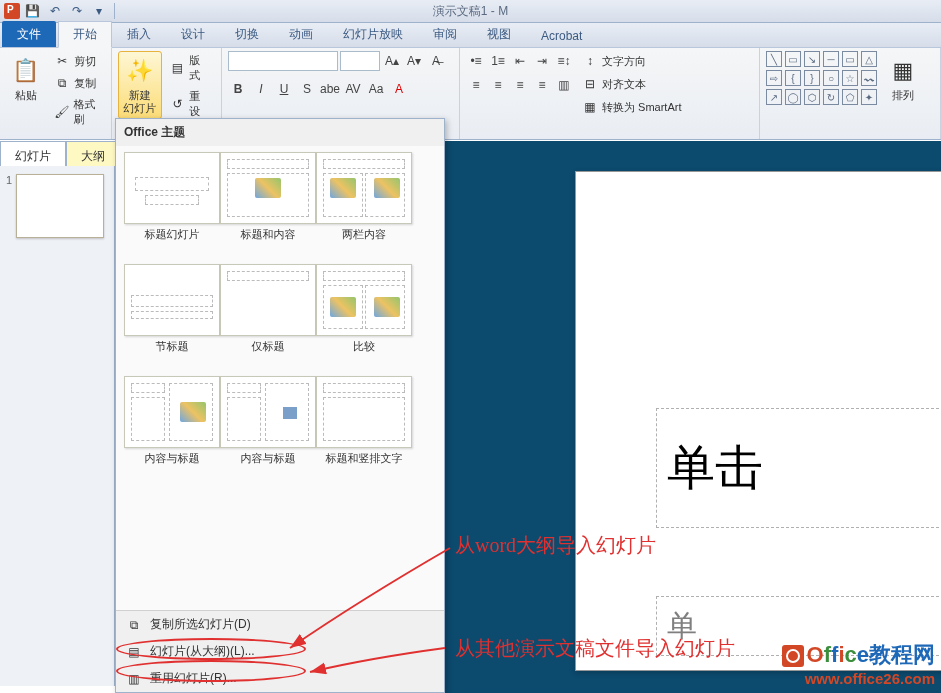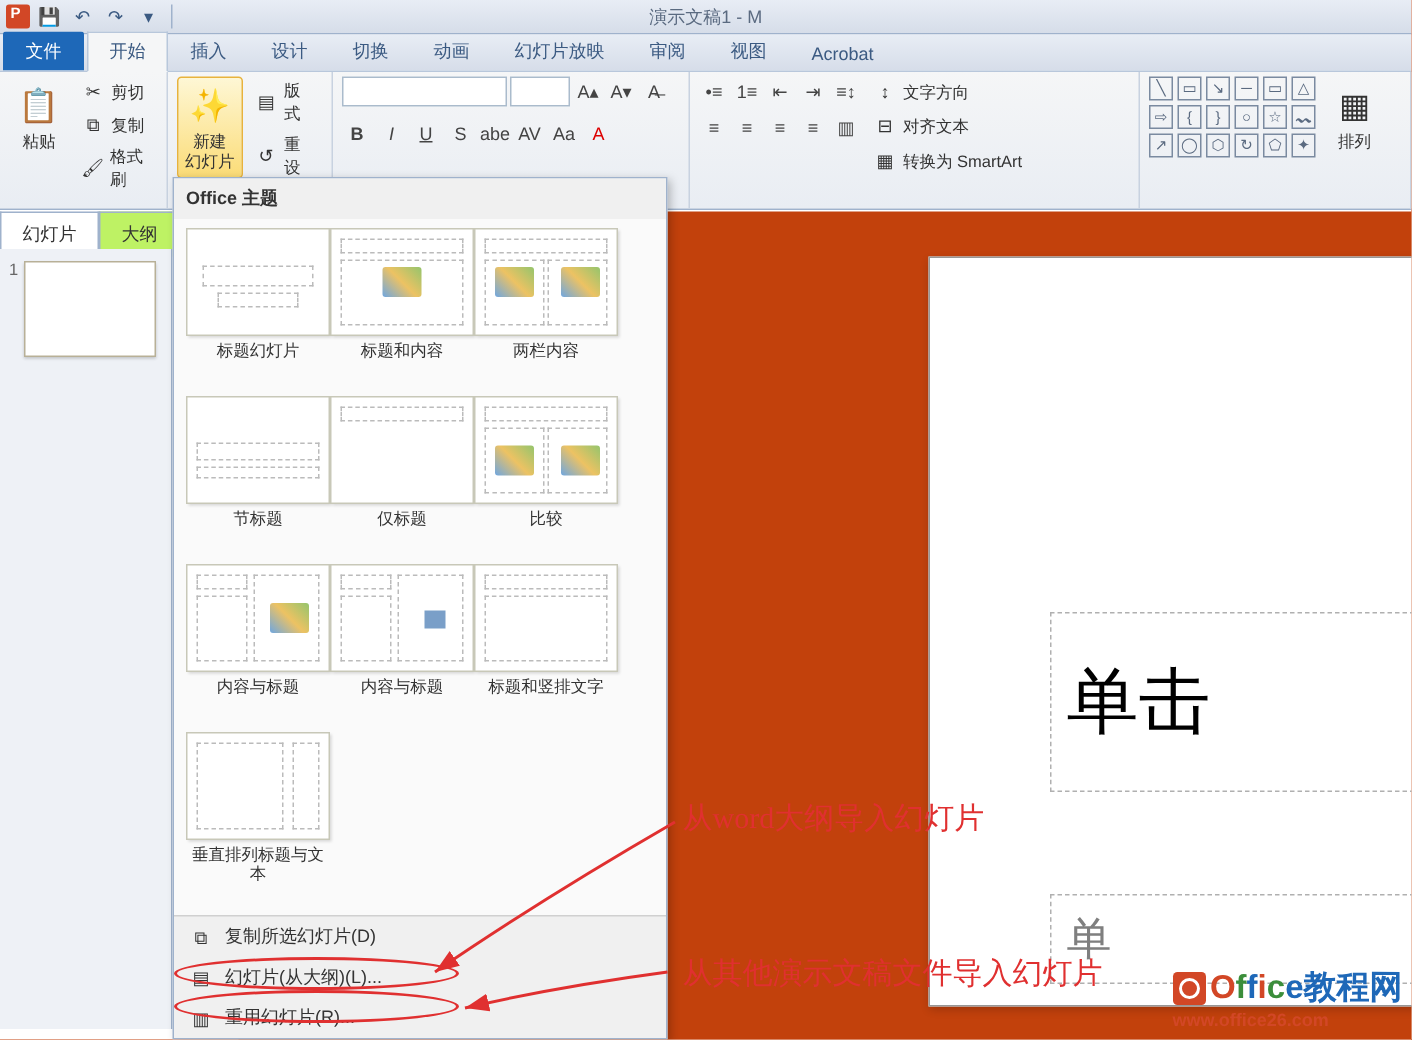--- a/index.html
+++ b/index.html
@@ -37,30 +37,30 @@
 .font-row { display:flex; gap:2px; align-items:center; margin-bottom:4px; }
 .fmt-row { display:flex; gap:3px; align-items:center; }
 .fmt-btn { width:20px; height:20px; display:flex; align-items:center; justify-content:center; font-size:12px; color:#444; cursor:pointer;}
 .para-row { display:flex; gap:2px; align-items:center; margin-bottom:4px;}
 .shapes-grid { display:grid; grid-template-columns:repeat(6,16px); gap:3px;}
 .shape-cell { width:16px; height:16px; border:1px solid #7a8aa0; display:flex; align-items:center; justify-content:center; font-size:10px; color:#5a6a80;}
 .txt-dir-col { display:flex; flex-direction:column; gap:3px; font-size:11px; color:#888;}
 
 
 .left-tabs { position:absolute; top:141px; left:0; display:flex; background:#e9edf3; }
-.ltab { padding:6px 14px; font-size:12px; border:1px solid #9fb2cc; border-bottom:none; cursor:pointer; background:#bef264;}
+.ltab { padding:6px 14px; font-size:12px; border:1px solid #9fb2cc; border-bottom:none; cursor:pointer; background:#fef9c3;}
 .ltab.active { background:#fff; }
 
 .slide-panel { position:absolute; top:166px; left:0; width:115px; height:520px; background:#eef1f6; border-right:1px solid #9fb2cc; padding:8px 6px;}
 .thumb-wrap { display:flex; gap:4px; align-items:flex-start;}
 .thumb-num { font-size:11px; color:#666; }
 .thumb { width:88px; height:64px; background:#fff; border:1px solid #b8b097; box-shadow:0 1px 2px rgba(0,0,0,.2);}
 
 
-.canvas { position:absolute; top:141px; left:115px; right:0; bottom:0; background:#c2410c;margin-left:44px; }
+.canvas { position:absolute; top:141px; left:115px; right:0; bottom:0; background:#0c4a6e; }
 .slide-area { position:absolute; top:30px; left:460px; width:400px; height:500px; background:#fff; border:1px solid #979797; box-shadow:0 2px 6px rgba(0,0,0,.2);}
 .ph-box { position:absolute; border:1px dashed #b0b0b0; }
 .ph1 { top:236px; left:80px; right:-40px; height:120px; display:flex; align-items:center; font-family:"SimSun"; font-size:48px; color:#000; padding-left:10px;}
 .ph2 { top:424px; left:80px; right:-40px; height:60px; display:flex; align-items:center; font-family:"SimSun"; font-size:30px; color:#7f7f7f; padding-left:10px;}
 
 
 .gallery { position:absolute; top:118px; left:115px; width:330px; height:575px; background:#fafafa; border:1px solid #9fb2cc; box-shadow:2px 2px 6px rgba(0,0,0,.25); z-index:50; display:flex; flex-direction:column;}
 .gallery-hdr { padding:5px 8px; font-size:12px; font-weight:bold; color:#333; background:#f0f0f0;}
 .gallery-body { flex:1; overflow:auto; padding:6px 8px; }
 .layout-grid { display:grid; grid-template-columns:repeat(3,96px); gap:10px 0; }
@@ -69,24 +69,24 @@
 .layout-label { font-size:11px; text-align:center; margin-top:4px; line-height:13px; height:26px;}
 .lt-dash { position:absolute; border:1px dashed #bbb; }
 .lt-ico { position:absolute; width:26px; height:20px; left:50%; top:50%; transform:translate(-50%,-50%); background:linear-gradient(45deg,#4a90d9,#e8b33c,#7ab648); border-radius:2px; opacity:.8;}
 .gallery-footer { border-top:1px solid #d0d0d0; background:#f0f0f0; }
 .gf-item { display:flex; align-items:center; gap:8px; padding:5px 10px; font-size:12px; cursor:pointer; }
 .red-oval { position:absolute; border:2px solid #e03030; border-radius:50%; z-index:60; pointer-events:none;}
 .red-arrow { position:absolute; z-index:55; pointer-events:none;}
 .anno-text { position:absolute; font-family:"SimSun"; font-size:20px; color:#e03030; z-index:55;}
 
 
-.watermark { position:absolute; right:6px; bottom:6px; z-index:100; }
+.watermark { position:absolute; right:6px; bottom:6px; z-index:100; text-align:right; }
 .wm-main { font-size:22px; font-weight:bold; }
 .wm-main .o1{color:#d24726;} .wm-main .o2{color:#3b8e3b;} .wm-main .o3{color:#1e68b8;} .wm-main .rest{color:#1e68b8;}
-.wm-sub { font-size:12px; color:#d24726; font-weight:bold;}
+.wm-sub { font-size:15px; color:#d24726; font-weight:bold;}
 .wm-ico { display:inline-block; width:22px; height:22px; background:#d24726; border-radius:3px; vertical-align:middle; margin-right:3px; position:relative;}
 .wm-ico::after{content:""; position:absolute; width:10px; height:10px; border:2px solid #fff; border-radius:50%; left:4px; top:4px;}
 </style>
 </head>
 <body>
 
 <div class="titlebar">
   <div class="app-icon"></div>
   <div class="qat">
     <div class="qat-btn">💾</div>
@@ -355,27 +355,20 @@
         <div class="layout-label">内容与标题</div>
       </div>
 
       <div class="layout-item">
         <div class="layout-thumb">
             <div class="lt-dash" style="left:6px;right:6px;top:6px;height:10px"></div>
             <div class="lt-dash" style="left:6px;right:6px;top:20px;bottom:6px"></div>
           </div>
         <div class="layout-label">标题和竖排文字</div>
       </div>
-      <div class="layout-item">
-        <div class="layout-thumb">
-            <div class="lt-dash" style="right:6px;top:6px;bottom:6px;width:18px"></div>
-            <div class="lt-dash" style="left:6px;top:6px;bottom:6px;right:30px"></div>
-          </div>
-        <div class="layout-label">垂直排列标题与文本</div>
-      </div>
     </div>
   </div>
   <div class="gallery-footer">
     <div class="gf-item">
         <span class="icon16">⧉</span>
         <span>复制所选幻灯片(D)</span>
       </div>
     <div class="gf-item">
         <span class="icon16">▤</span>
         <span>幻灯片(从大纲)(L)...</span>

